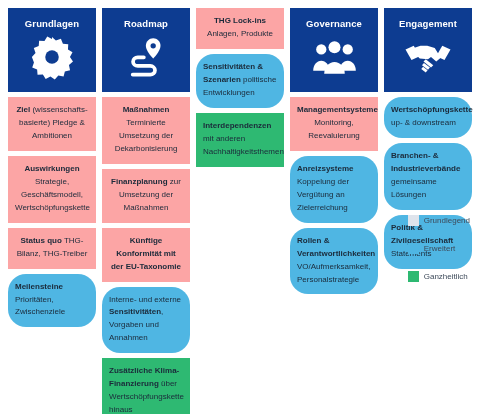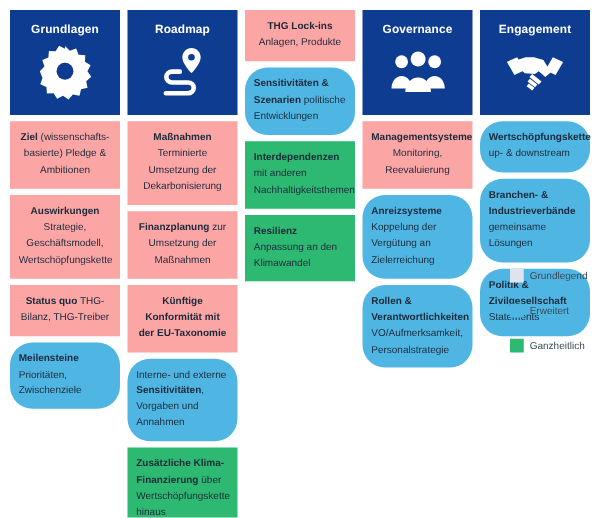--- a/index.html
+++ b/index.html
@@ -135,21 +135,20 @@
         <div class="cell lvl-grundlegend"><span class="t">Maßnahmen</span> <span class="d">Terminierte Umsetzung der Dekarbonisierung</span></div>
         <div class="cell lvl-grundlegend"><span class="t">Finanzplanung</span> <span class="d">zur Umsetzung der Maßnahmen</span></div>
         <div class="cell lvl-grundlegend"><span class="t">Künftige Konformität mit der EU-Taxonomie</span></div>
         <div class="cell lvl-erweitert"><span class="d">Interne- und externe </span><span class="t">Sensitivitäten</span><span class="d">, Vorgaben und Annahmen</span></div>
         <div class="cell lvl-ganzheitlich"><span class="t">Zusätzliche Klima-Finanzierung</span> <span class="d"> über Wertschöpfungskette hinaus</span></div>
       </div>
       <div class="column">
         <div class="cell lvl-grundlegend"><span class="t">THG Lock-ins</span> <span class="d">Anlagen, Produkte</span></div>
         <div class="cell lvl-erweitert"><span class="t">Sensitivitäten &amp; Szenarien</span> <span class="d">politische Entwicklungen</span></div>
         <div class="cell lvl-ganzheitlich"><span class="t">Interdependenzen</span> <span class="d">mit anderen Nachhaltigkeitsthemen</span></div>
-        <div class="cell lvl-ganzheitlich"><span class="t">Resilienz</span> <span class="d">Anpassung an den Klimawandel</span></div>
       </div>
       <div class="column">
         <div class="col-head">
           <div class="col-head-title">Governance</div>
           <div class="col-head-icon">
             <svg viewBox="0 0 64 64" width="47" height="47">
         <circle cx="14" cy="21" r="7" fill="#ffffff"></circle>
         <path fill="#ffffff" d="M3 50c0-7.7 4.9-13.5 11-13.5S25 42.3 25 50z"></path>
         <circle cx="50" cy="21" r="7" fill="#ffffff"></circle>
         <path fill="#ffffff" d="M39 50c0-7.7 4.9-13.5 11-13.5S61 42.3 61 50z"></path>

